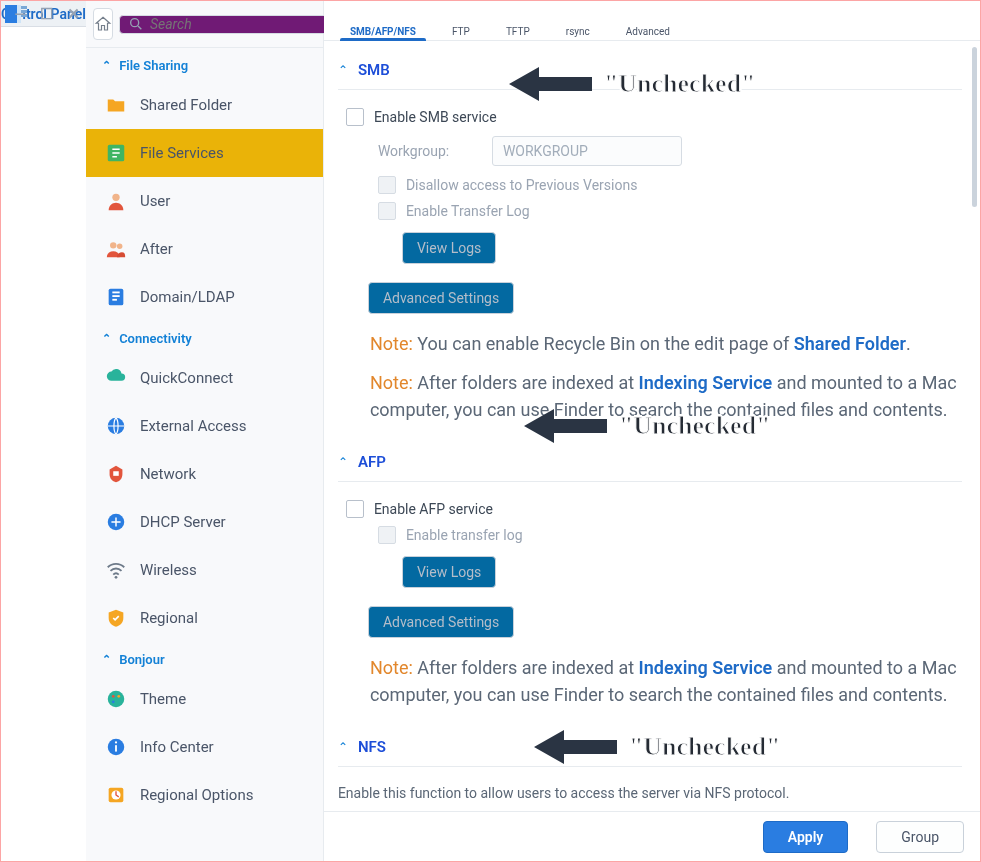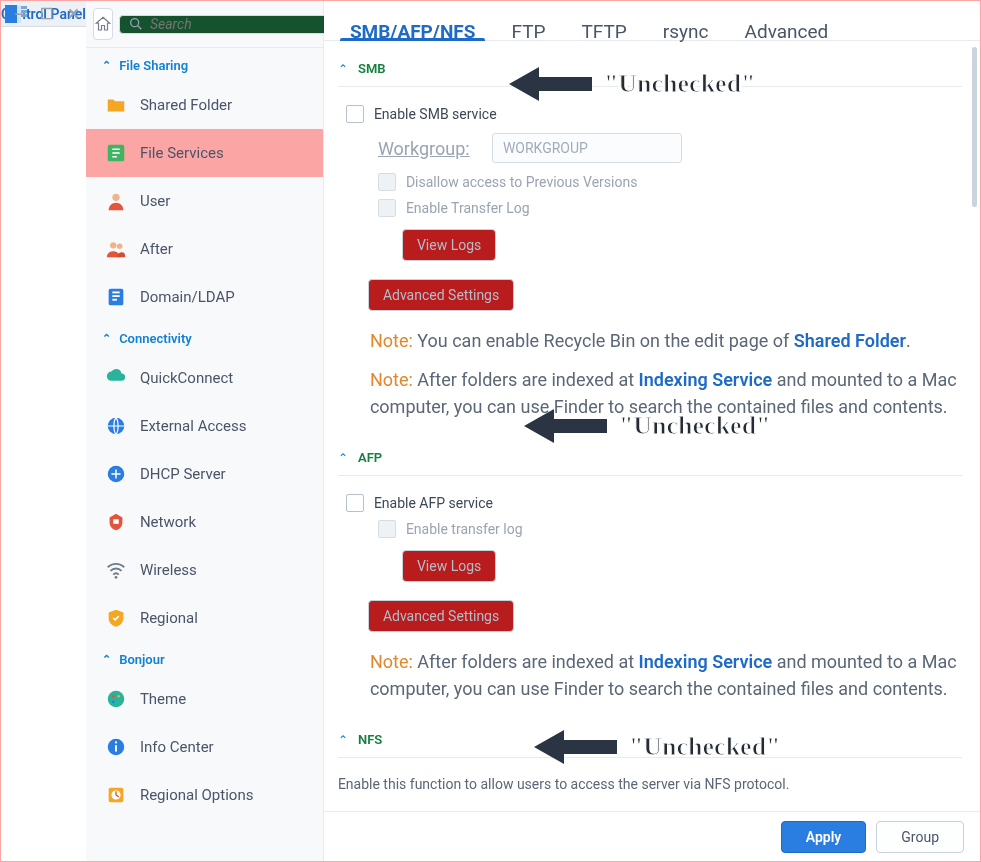--- a/index.html
+++ b/index.html
@@ -8,55 +8,55 @@
 .titlebar{height:26px;background:#edf1f5;display:flex;align-items:center;justify-content:center;position:relative;border-bottom:1px solid #d9dee5;}
 .titlebar .appicon{position:absolute;left:4px;width:22px;height:20px;display:flex;align-items:center;}
 .appicon svg{width:22px;height:18px;}
 .titlebar .wintitle{font-size:14px;font-weight:600;color:#1e6bc7;}
 .winbtns{position:absolute;right:6px;display:flex;gap:14px;color:#95a2b3;}
 .winbtns span{font-size:15px;cursor:pointer;font-weight:600;}
 .main{display:flex;flex:1;overflow:hidden;}
 .sidebar{width:238px;background:#f8f9fb;border-right:1px solid #e7ebef;display:flex;flex-direction:column;}
 .sb-top{display:flex;align-items:center;gap:6px;padding:7px 7px;border-bottom:1px solid #e7ebef;}
 .home-btn{width:34px;height:32px;border:1px solid #d6dce3;border-radius:4px;background:#fff;display:flex;align-items:center;justify-content:center;cursor:pointer;}
-.search-box{flex:1;height:19px;border:1px solid #d6dce3;border-radius:4px;background:#14532d;display:flex;align-items:center;padding:0 8px;gap:6px;}
+.search-box{flex:1;height:19px;border:1px solid #d6dce3;border-radius:4px;background:#701a75;display:flex;align-items:center;padding:0 8px;gap:6px;}
 .search-box input{border:none;outline:none;flex:1;font-size:14px;font-style:italic;color:#95a2b3;background:transparent;}
 .sb-scroll{flex:1;overflow-y:auto;}
 .sb-group{padding:10px 16px 8px;display:flex;align-items:center;gap:8px;color:#1381d6;font-size:13px;font-weight:600;cursor:pointer;}
 .sb-group .caret{font-size:11px;color:#1381d6;}
 .sb-item{display:flex;align-items:center;gap:12px;padding:12px 16px 12px 18px;font-size:15px;color:#4a5568;cursor:pointer;}
-.sb-item.active{background:#fca5a5;}
+.sb-item.active{background:#eab308;}
 .sb-item .icon{width:24px;height:24px;display:flex;align-items:center;justify-content:center;}
 .content{flex:1;display:flex;flex-direction:column;overflow:hidden;}
 .tabs{display:flex;height:40px;border-bottom:1px solid #e7ebef;padding-left:8px;background:#fff;}
-.tab{padding:0 18px;display:flex;align-items:center;font-size:19px;color:#4a5568;cursor:pointer;position:relative;margin-top:22px;}
+.tab{padding:0 18px;display:flex;align-items:center;font-size:10px;color:#4a5568;cursor:pointer;position:relative;margin-top:22px;}
 .tab.active{color:#1e6bc7;font-weight:700;}
 .tab.active::after{content:'';position:absolute;bottom:-1px;left:8px;right:8px;height:3px;background:#1e6bc7;border-radius:2px 2px 0 0;}
 .body{flex:1;overflow-y:auto;padding:14px 18px 14px 14px;position:relative;}
 .scrolltrack{position:absolute;right:3px;top:6px;bottom:6px;width:5px;background:transparent;}
 .scrollthumb{position:absolute;right:0;top:0;width:5px;height:160px;background:#cbd3dc;border-radius:3px;}
 .section-hd{display:flex;align-items:center;gap:10px;padding:6px 0 10px;border-bottom:1px solid #e7ebef;margin-bottom:14px;}
 .section-hd .caret{color:#1381d6;font-size:12px;cursor:pointer;}
-.section-hd .ttl{color:#15803d;font-size:13px;font-weight:600;}
+.section-hd .ttl{color:#1d4ed8;font-size:15px;font-weight:600;}
 .row{display:flex;align-items:center;gap:10px;padding:4px 0 4px 8px;font-size:14px;color:#3d4856;}
 .row.indent{padding-left:40px;color:#9aa4b2;}
 .chk{width:18px;height:18px;border:1px solid #b8c0cb;border-radius:2px;background:#fff;cursor:pointer;flex-shrink:0;}
 .chk.disabled{background:#eff2f5;border-color:#d6dce3;cursor:default;}
 .textfield{width:190px;height:30px;border:1px solid #d6dce3;border-radius:3px;padding:0 10px;font-size:14px;color:#a2adba;background:#fbfcfd;}
 .btn{height:32px;padding:0 14px;border:1px solid #c9d1da;border-radius:4px;background:#f7f9fb;font-size:14px;color:#5b6776;cursor:pointer;}
-.btn.disabled{color:#b4bdc9;background:#b91c1c;cursor:default;}
+.btn.disabled{color:#b4bdc9;background:#0369a1;cursor:default;}
 .note{font-size:18px;color:#5b6776;padding:10px 0 2px 32px;line-height:1.5;}
 .note .nlabel{color:#e2872c;}
 .note .link{color:#1e6bc7;font-weight:600;cursor:pointer;}
 .section-gap{height:22px;}
-.footer{height:50px;border-top:1px solid #e7ebef;display:flex;align-items:center;justify-content:flex-end;gap:10px;padding:0 16px;}
+.footer{height:50px;border-top:1px solid #e7ebef;display:flex;align-items:center;justify-content:flex-end;gap:28px;padding:0 16px;}
 .btn-primary{height:32px;padding:0 24px;border:1px solid #1e6bc7;border-radius:4px;background:#2a7de1;color:#fff;font-size:14px;font-weight:600;cursor:pointer;}
 .btn-secondary{height:32px;padding:0 24px;border:1px solid #c9d1da;border-radius:4px;background:#fdfefe;color:#4a5568;font-size:14px;cursor:pointer;}
 .workgroup-row{display:flex;align-items:center;gap:14px;padding:6px 0 6px 40px;}
-.workgroup-row .lbl{font-size:18px;color:#9aa4b2;min-width:100px;text-decoration:underline;}
+.workgroup-row .lbl{font-size:14px;color:#9aa4b2;min-width:100px;}
 .btn-row{padding:8px 0 8px 64px;}
 .btn-row2{padding:10px 0 6px 30px;}
 .annot{position:absolute;display:flex;align-items:center;gap:10px;pointer-events:none;}
 .arrow{width:90px;height:40px;}
 .annot-text{font-family:"Comic Sans MS","Chalkboard SE",cursive;font-size:26px;font-weight:700;color:#252b34;-webkit-text-stroke:1px #fff;text-shadow:2px 0 #fff,-2px 0 #fff,0 2px #fff,0 -2px #fff,1px 1px #fff,-1px -1px #fff,1px -1px #fff,-1px 1px #fff;}
 .plain-text{font-size:14px;color:#5b6776;padding:4px 0 8px 0;}
 </style>
 </head>
 <body>
 
@@ -167,34 +167,34 @@
               <svg width="22" height="22" viewBox="0 0 24 24">
                 <circle cx="12" cy="12" r="9" fill="#2a7de1"></circle>
                 <path d="M3 12h18M12 3c3 3 3 15 0 18M12 3c-3 3-3 15 0 18" stroke="#fff" stroke-width="1.3" fill="none"></path>
               </svg>
             </span>
             <span>External Access</span>
           </div>
         <div class="sb-item">
             <span class="icon">
               <svg width="22" height="22" viewBox="0 0 24 24">
+                <path d="M12 3l7 4v5c0 5-3 8-7 9-4-1-7-4-7-9V7z" fill="#e2553c"></path>
+                <rect x="9" y="9" width="6" height="5" fill="#fff"></rect>
+              </svg>
+            </span>
+            <span>Network</span>
+          </div>
+        <div class="sb-item">
+            <span class="icon">
+              <svg width="22" height="22" viewBox="0 0 24 24">
                 <circle cx="12" cy="12" r="9" fill="#2a7de1"></circle>
                 <path d="M12 7v10M7 12h10" stroke="#fff" stroke-width="1.6"></path>
               </svg>
             </span>
             <span>DHCP Server</span>
-          </div>
-        <div class="sb-item">
-            <span class="icon">
-              <svg width="22" height="22" viewBox="0 0 24 24">
-                <path d="M12 3l7 4v5c0 5-3 8-7 9-4-1-7-4-7-9V7z" fill="#e2553c"></path>
-                <rect x="9" y="9" width="6" height="5" fill="#fff"></rect>
-              </svg>
-            </span>
-            <span>Network</span>
           </div>
         <div class="sb-item">
             <span class="icon">
               <svg width="22" height="22" viewBox="0 0 24 24">
                 <path d="M3 9c5-5 13-5 18 0M6 13c3.5-3.5 8.5-3.5 12 0M9 17c1.8-1.8 4.2-1.8 6 0" stroke="#6d7a89" stroke-width="2" fill="none"></path>
                 <circle cx="12" cy="20" r="1.5" fill="#6d7a89"></circle>
               </svg>
             </span>
             <span>Wireless</span>
           </div>

